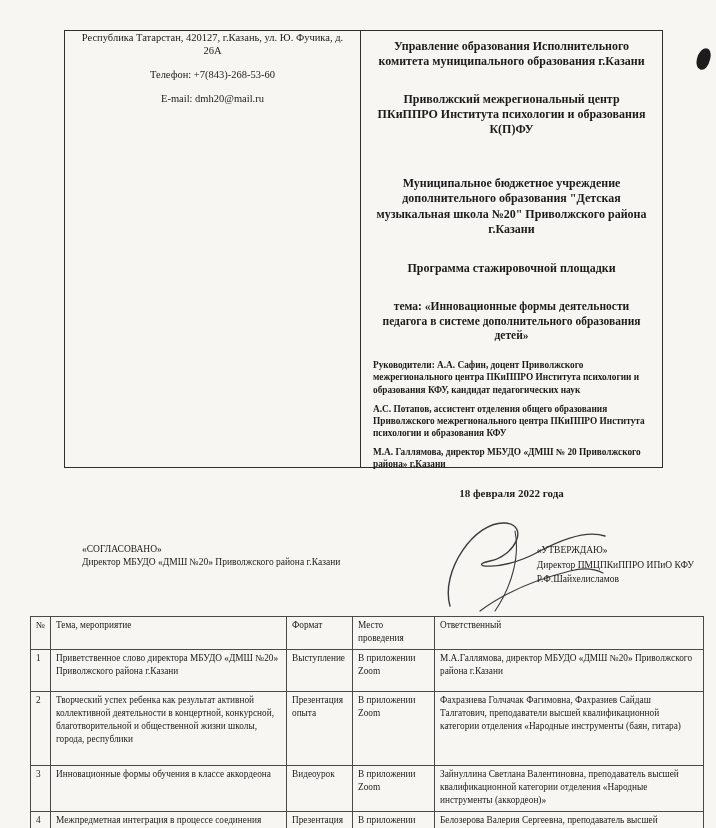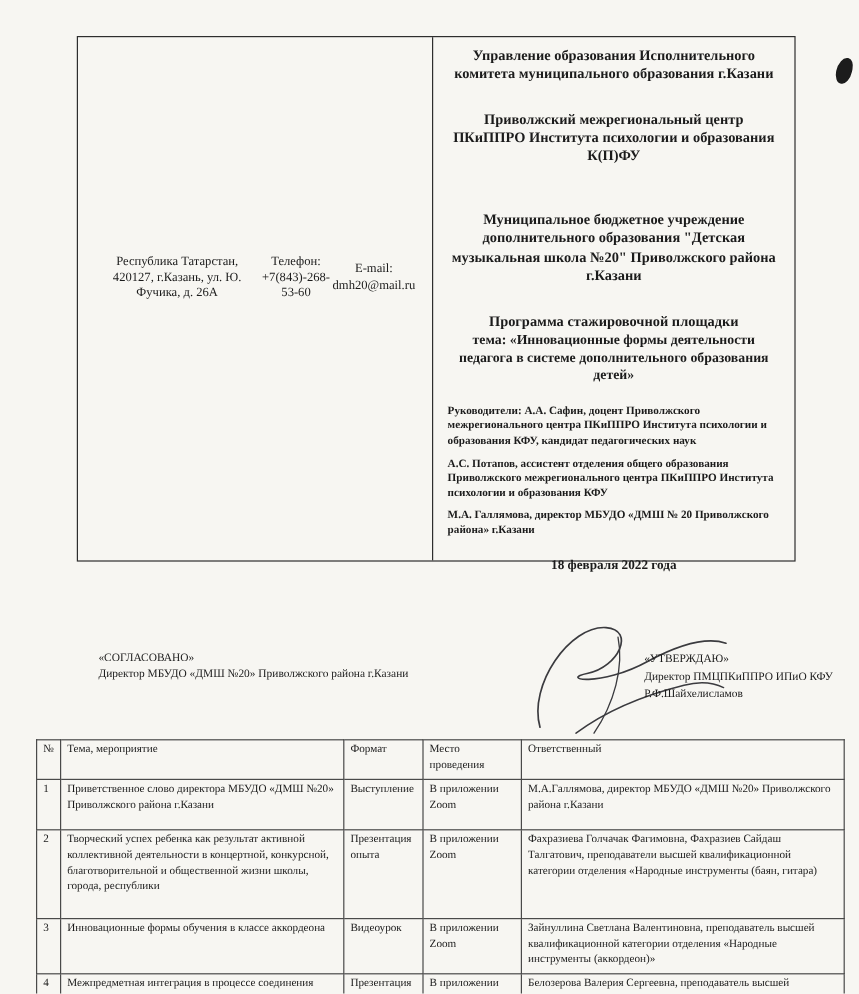--- a/index.html
+++ b/index.html
@@ -13,30 +13,30 @@
   }
   
   .letterhead {
     position:absolute; left:64px; top:30px;
     width:599px; height:438px;
     border:1.5px solid #2e2e2e;
     display:flex;
   }
   .lh-left {
     width:296px; border-right:1.5px solid #2e2e2e;
-    display:flex; flex-direction:row; justify-content:flex-end; align-items:center;
+    display:flex; flex-direction:column; justify-content:flex-start; align-items:center;
     text-align:center; font-size:10.5px; padding:0 14px 24px;
   }
   .lh-left p { margin-bottom:11px; line-height:1.25; }
   .lh-right { flex:1; padding:8px 12px 6px; text-align:center; }
   .hdr  { font-weight:bold; font-size:12px; line-height:1.28; }
   .org1 { margin-bottom:22px; }
   .org2 { margin-bottom:38px; }
   .org3 { margin-bottom:24px; }
-  .prog-title { margin-bottom:0; }
+  .prog-title { margin-bottom:22px; }
   .theme { font-weight:bold; font-size:11.5px; line-height:1.3; margin-bottom:16px; }
   .leaders { font-weight:bold; font-size:9.3px; text-align:left; line-height:1.3; margin-bottom:7px; }
   .date { font-weight:bold; font-size:11px; margin-top:16px; }
   
   .approval { position:absolute; left:0; top:543px; width:716px; font-size:9.5px; }
   .agreed { position:absolute; left:58px; top:0; white-space:nowrap;margin-left:24px; }
   .agreed p { line-height:1.35; }
   .sig-row { display:flex; align-items:flex-end; margin-top:2px; height:26px; }
   .sig-row svg { margin-right:14px; }
   .approved { position:absolute; right:22px; top:0; text-align:left; white-space:nowrap; }

